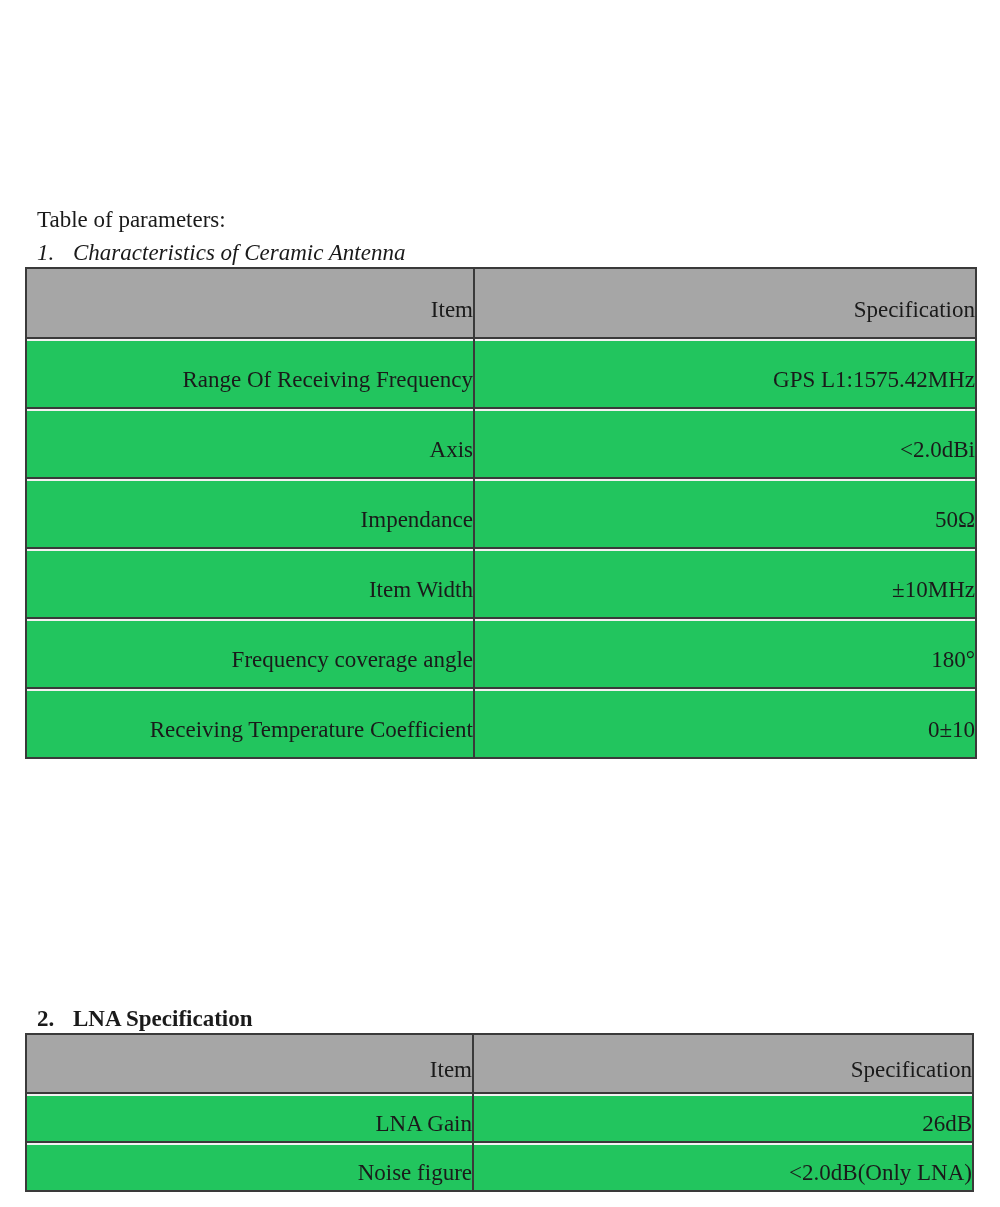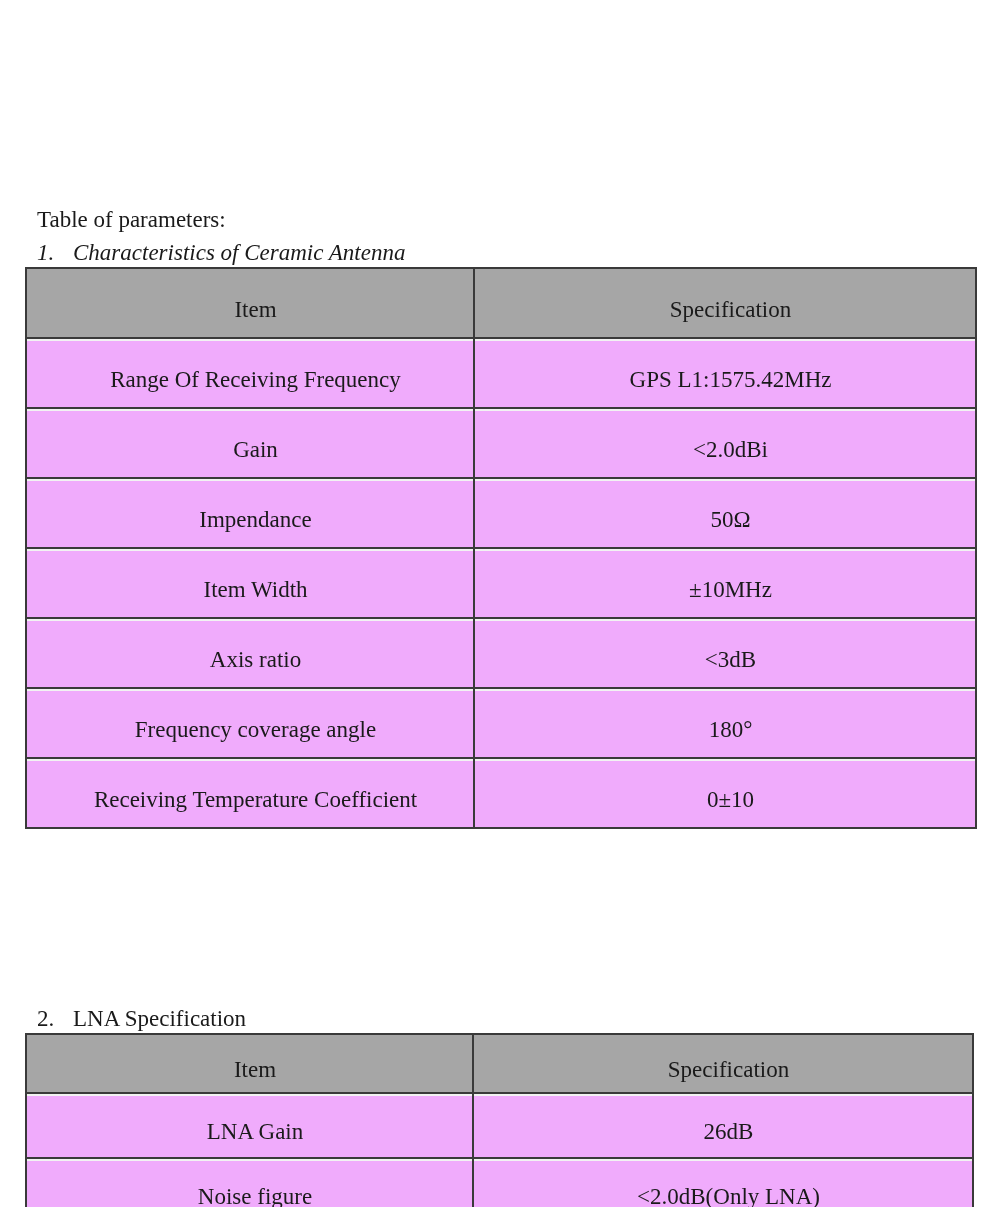--- a/index.html
+++ b/index.html
@@ -26,35 +26,35 @@
     table.spec {
       position: absolute;
       border-collapse: collapse;
       table-layout: fixed;
       font-size: 23px;
       color: #1a1a1a;
     }
     table.spec td, table.spec th {
       border: 2px solid #3a3a3a;
       padding: 13px 0 0 11px;
-      text-align: center;
+      text-align: right;
       font-weight: normal;
       vertical-align: middle;
       white-space: nowrap;
       box-shadow: inset 0 2px 0 #f2f2f2;
     }
     table.spec th { background: #a6a6a6; box-shadow: none; }
-    table.spec td { background: #f0abfc; }
+    table.spec td { background: #22c55e; }
     #t1 { left: 25px; top: 267px; width: 952px; }
     #t1 col.c1 { width: 448px; }
     #t1 tr { height: 70px; }
     #t2 { left: 25px; top: 1033px; width: 949px; }
     #t2 col.c1 { width: 447px; }
     #t2 tr.hdr { height: 59px; }
-    #t2 tr { height: 65px; }
+    #t2 tr { height: 49px; }
   </style>
 </head>
 <body>
 
 <div class="heading" style="left:37px; top:206px;">Table of parameters:</div>
 
 <div class="heading" style="left:37px; top:239px;font-style:italic;">
   <span class="num">1.</span><span>Characteristics of Ceramic Antenna</span>
 </div>
 
@@ -66,47 +66,43 @@
   <tbody>
       <tr>
     <th>Item</th>
     <th>Specification</th>
   </tr>
   <tr>
     <td>Range Of Receiving Frequency</td>
     <td>GPS L1:1575.42MHz</td>
   </tr>
   <tr>
-    <td>Gain</td>
+    <td>Axis</td>
     <td>&lt;2.0dBi</td>
   </tr>
   <tr>
     <td>Impendance</td>
     <td>50Ω</td>
   </tr>
   <tr>
     <td>Item Width</td>
     <td>±10MHz</td>
-  </tr>
-  <tr>
-    <td>Axis ratio</td>
-    <td>&lt;3dB</td>
   </tr>
   <tr>
     <td>Frequency coverage angle</td>
     <td>180°</td>
   </tr>
   <tr>
     <td>Receiving Temperature Coefficient</td>
     <td>0±10</td>
   </tr>
 </tbody>
   </table>
 
-<div class="heading" style="left:37px; top:1005px;">
+<div class="heading" style="left:37px; top:1005px;font-weight:bold;">
   <span class="num">2.</span><span>LNA Specification</span>
 </div>
 
 <table id="t2" class="spec">
   <colgroup>
       <col class="c1">
       <col>
     </colgroup>
   <tbody>
       <tr class="hdr">

